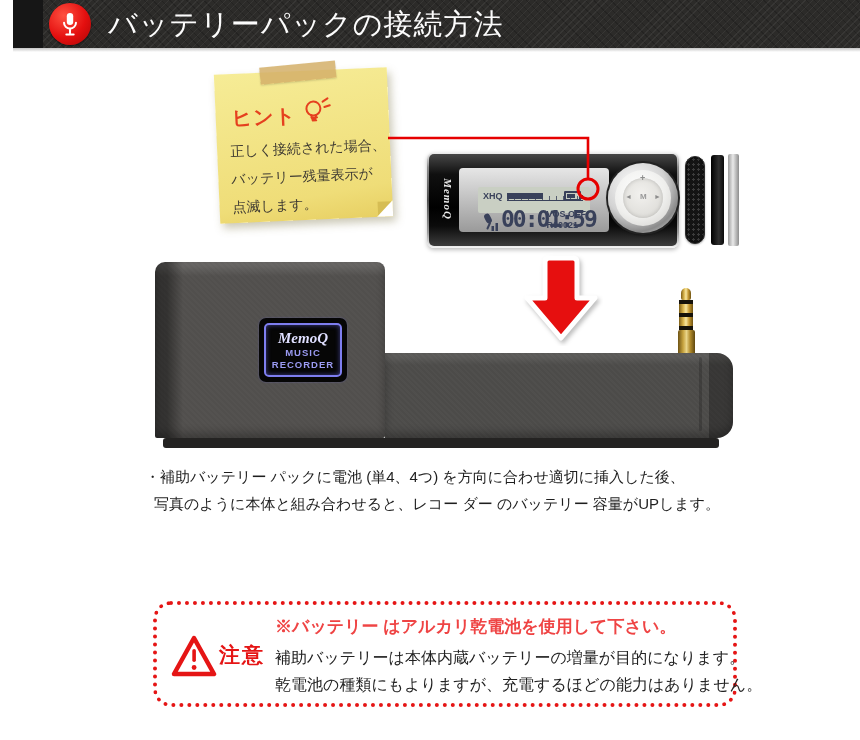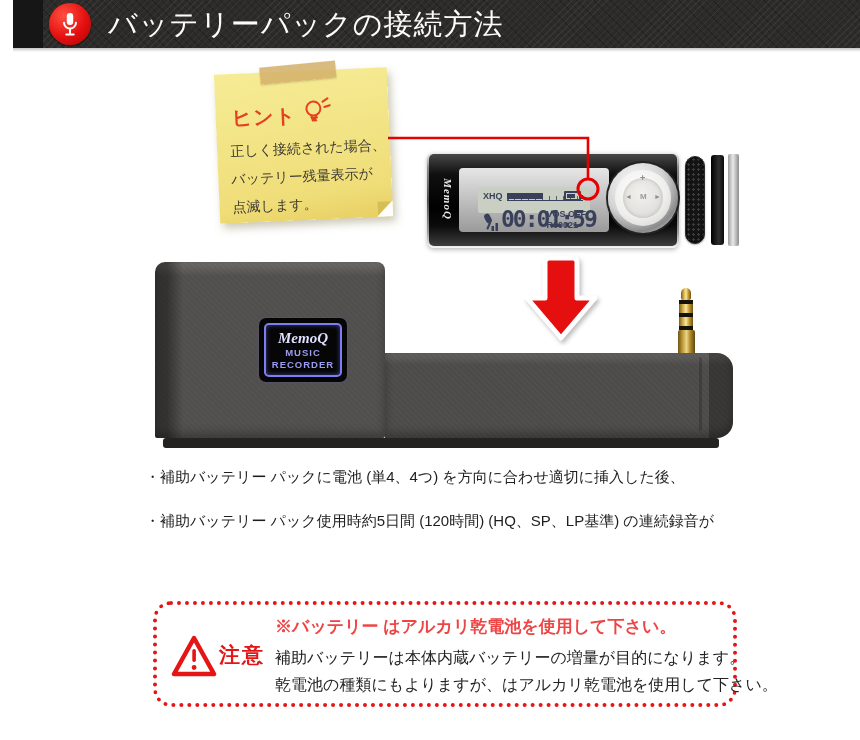--- a/index.html
+++ b/index.html
@@ -278,31 +278,31 @@
       <div class="jack-seg jack-gold"></div>
       <div class="jack-ring"></div>
       <div class="jack-seg jack-gold"></div>
       <div class="jack-ring"></div>
       <div class="jack-base"></div>
     </div>
   </div>
 
   <div class="desc">
     <div>・補助バッテリー パックに電池 (単4、4つ) を方向に合わせ適切に挿入した後、</div>
+    <div class="cont">写真のように本体と組み合わせると、レコー ダー のバッテリー 容量がUPします。</div>
     <div class="gap"></div>
-    <div>・補助バッテリー パック使用時約5日間 (120時間)  (HQ、SP、LP基準) の連続録音が</div>
   </div>
 
   <div class="caution">
     <svg class="caution-tri" width="46" height="44" viewBox="0 0 46 44">
       <path d="M23 4 L43 40 L3 40 Z" fill="#fff" stroke="#e51515" stroke-width="4.5" stroke-linejoin="round"></path>
       <rect x="21.3" y="15" width="3.6" height="13" rx="1.8" fill="#e51515"></rect>
       <circle cx="23.1" cy="33.5" r="2.4" fill="#e51515"></circle>
     </svg>
     <div class="caution-label">注意</div>
     <div class="caution-text">
       <div class="caution-red">※バッテリー はアルカリ乾電池を使用して下さい。</div>
       <div class="caution-line">補助バッテリーは本体内蔵バッテリーの増量が目的になります。</div>
-      <div class="caution-line">乾電池の種類にもよりますが、はアルカリ乾電池を使用して下さい。</div>
+      <div class="caution-line">乾電池の種類にもよりますが、充電するほどの能力はありません。</div>
     </div>
   </div>
 
 </div>
 
 </body></html>

